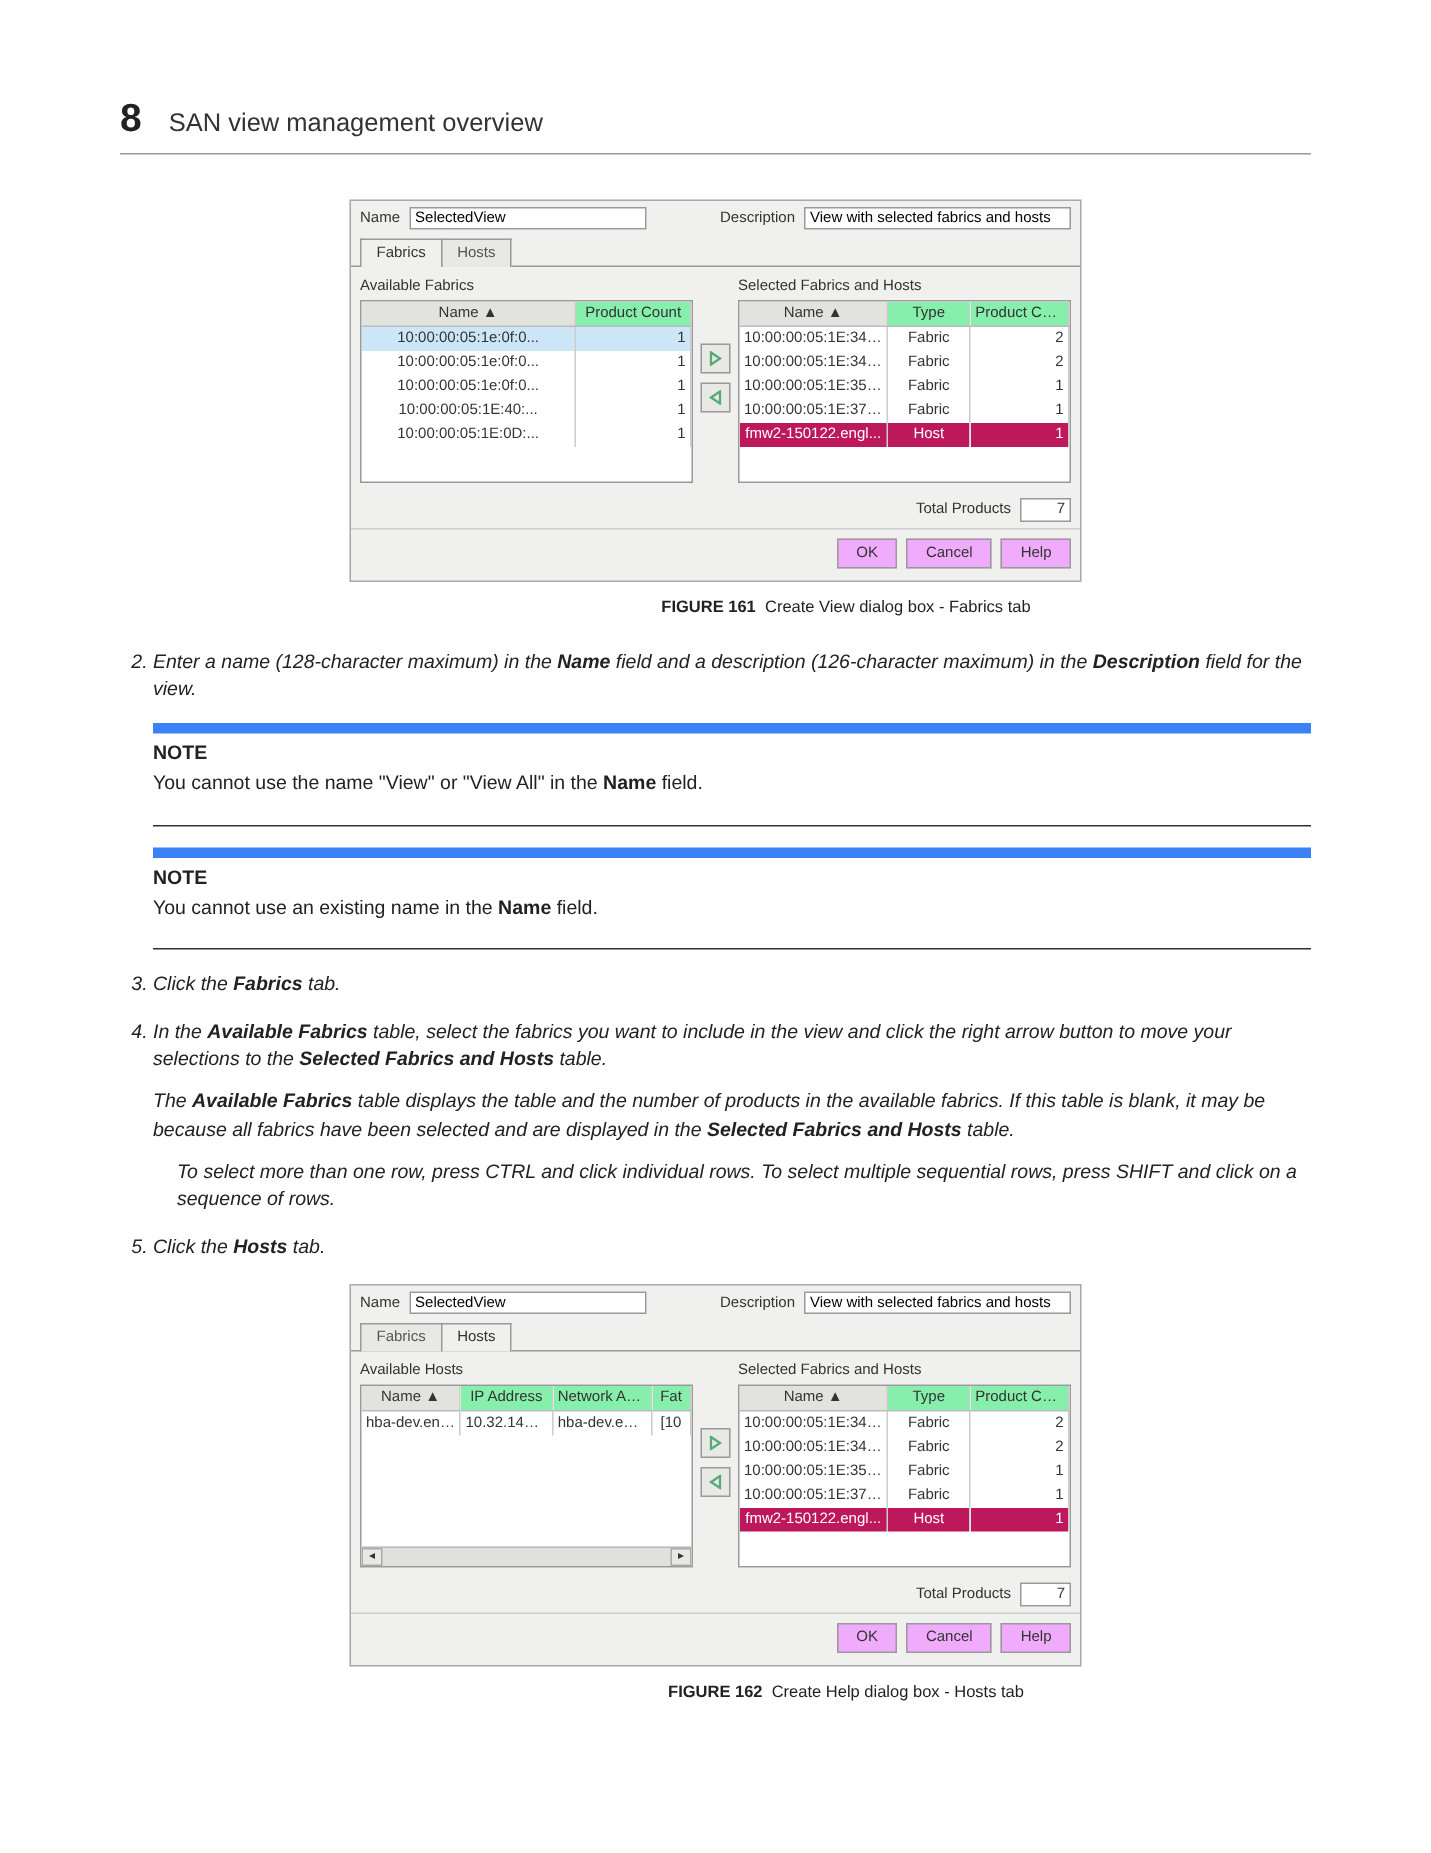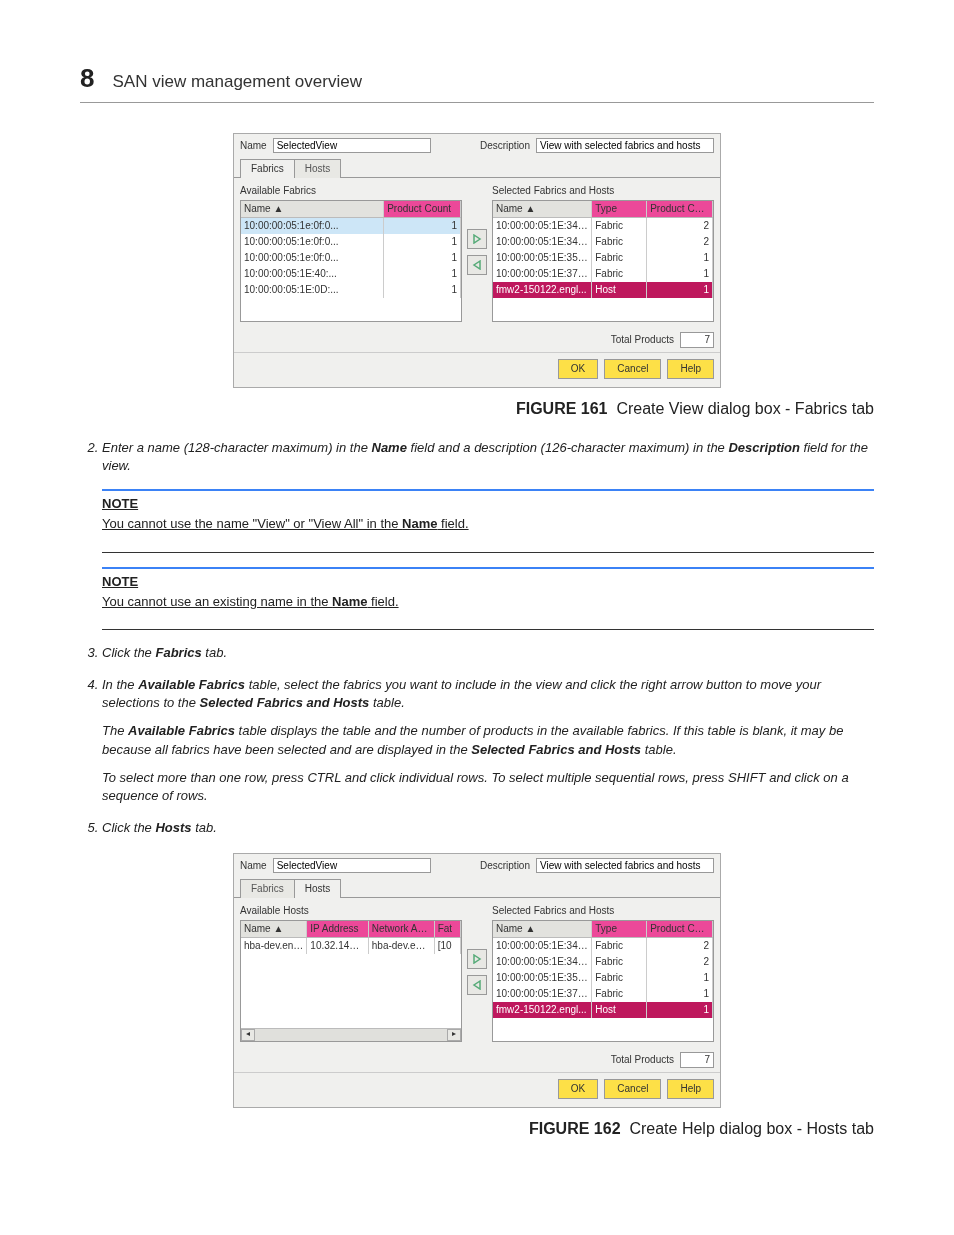--- a/index.html
+++ b/index.html
@@ -91,27 +91,27 @@
     position: relative;
   }
   .tbl table {
     border-collapse: collapse;
     width: 100%;
     table-layout: fixed;
   }
   .tbl th, .tbl td {
     border-right: 1px solid #ccc;
     font-size: 10px;
-    text-align: left;
+    text-align: center;
     padding: 1px 3px;
     white-space: nowrap;
     overflow: hidden;
     text-overflow: ellipsis;
   }
-  .tbl th { background: #ec4899; border-bottom: 1px solid #bbb; font-weight: normal; color: #333; }
+  .tbl th { background: #86efac; border-bottom: 1px solid #bbb; font-weight: normal; color: #333; }
   .tbl th.sorted { background: #e2e2de; }
   .tbl td.num { text-align: right; }
   .tbl tr.selected td { background: #cde6f7; }
   .tbl tr.selected-h td { background: #be185d; color: #fff; }
   .arrow-col {
     display: flex;
     flex-direction: column;
     justify-content: center;
     gap: 6px;
     width: 22px;
@@ -143,43 +143,42 @@
   }
   .btn-row {
     display: flex;
     justify-content: flex-end;
     gap: 6px;
     padding: 6px 6px 8px 6px;
     border-top: 1px solid #ccc;
   }
   .btn {
     border: 1px solid #999;
-    background: #fde047;
+    background: #f0abfc;
     padding: 2px 12px;
   }
   .caption {
-    text-align: right;
+    text-align: center;
     margin: 6px 0 18px 174px;
-    font-size: 16px;
+    font-size: 11px;
   }
   .caption b { font-weight: bold; }
   ol.steps {
     list-style: decimal;
     padding-left: 22px;
     margin: 0;
     font-style: italic;
   }
   ol.steps > li { margin-bottom: 14px; }
   .para { margin: 10px 0 10px 22px; }
   .note-block {
-    border-top: 2px solid #3b82f6;
+    border-top: 7px solid #3b82f6;
     border-bottom: 1px solid #333;
     margin: 12px 0 14px 22px;
     padding: 4px 0 18px 0;
-    text-decoration: underline;
   }
   .note-title { font-weight: bold; margin-bottom: 2px; }
   .hscroll {
     position: absolute;
     bottom: 0; left: 0; right: 0;
     height: 12px;
     background: #e0e0dc;
     border-top: 1px solid #bbb;
     display: flex;
     justify-content: space-between;
@@ -338,21 +337,21 @@
 
 <ol class="steps" start="3">
   <li>
     <span>Click the </span><b>Fabrics</b><span> tab.</span>
   </li>
   <li>
     <span>In the </span><b>Available Fabrics</b><span> table, select the fabrics you want to include in the view and click the right arrow button to move your selections to the </span><b>Selected Fabrics and Hosts</b><span> table.</span>
     <div class="para" style="margin-left:0">
       <span>The </span><b>Available Fabrics</b><span> table displays the table and the number of products in the available fabrics. If this table is blank, it may be because all fabrics have been selected and are displayed in the </span><b>Selected Fabrics and Hosts</b><span> table.</span>
     </div>
-    <div class="para" style="margin-left:0">To select more than one row, press CTRL and click individual rows. To select multiple sequential rows, press SHIFT and click on a sequence of rows.</div>
+    <div class="para" style="margin-left:16px">To select more than one row, press CTRL and click individual rows. To select multiple sequential rows, press SHIFT and click on a sequence of rows.</div>
   </li>
   <li>
     <span>Click the </span><b>Hosts</b><span> tab.</span>
   </li>
 </ol>
 
 <div class="dialog-box" style="margin-top:16px">
   <div class="dlg-top">
     <label>Name</label>
     <input style="width: 150px;" value="SelectedView">

